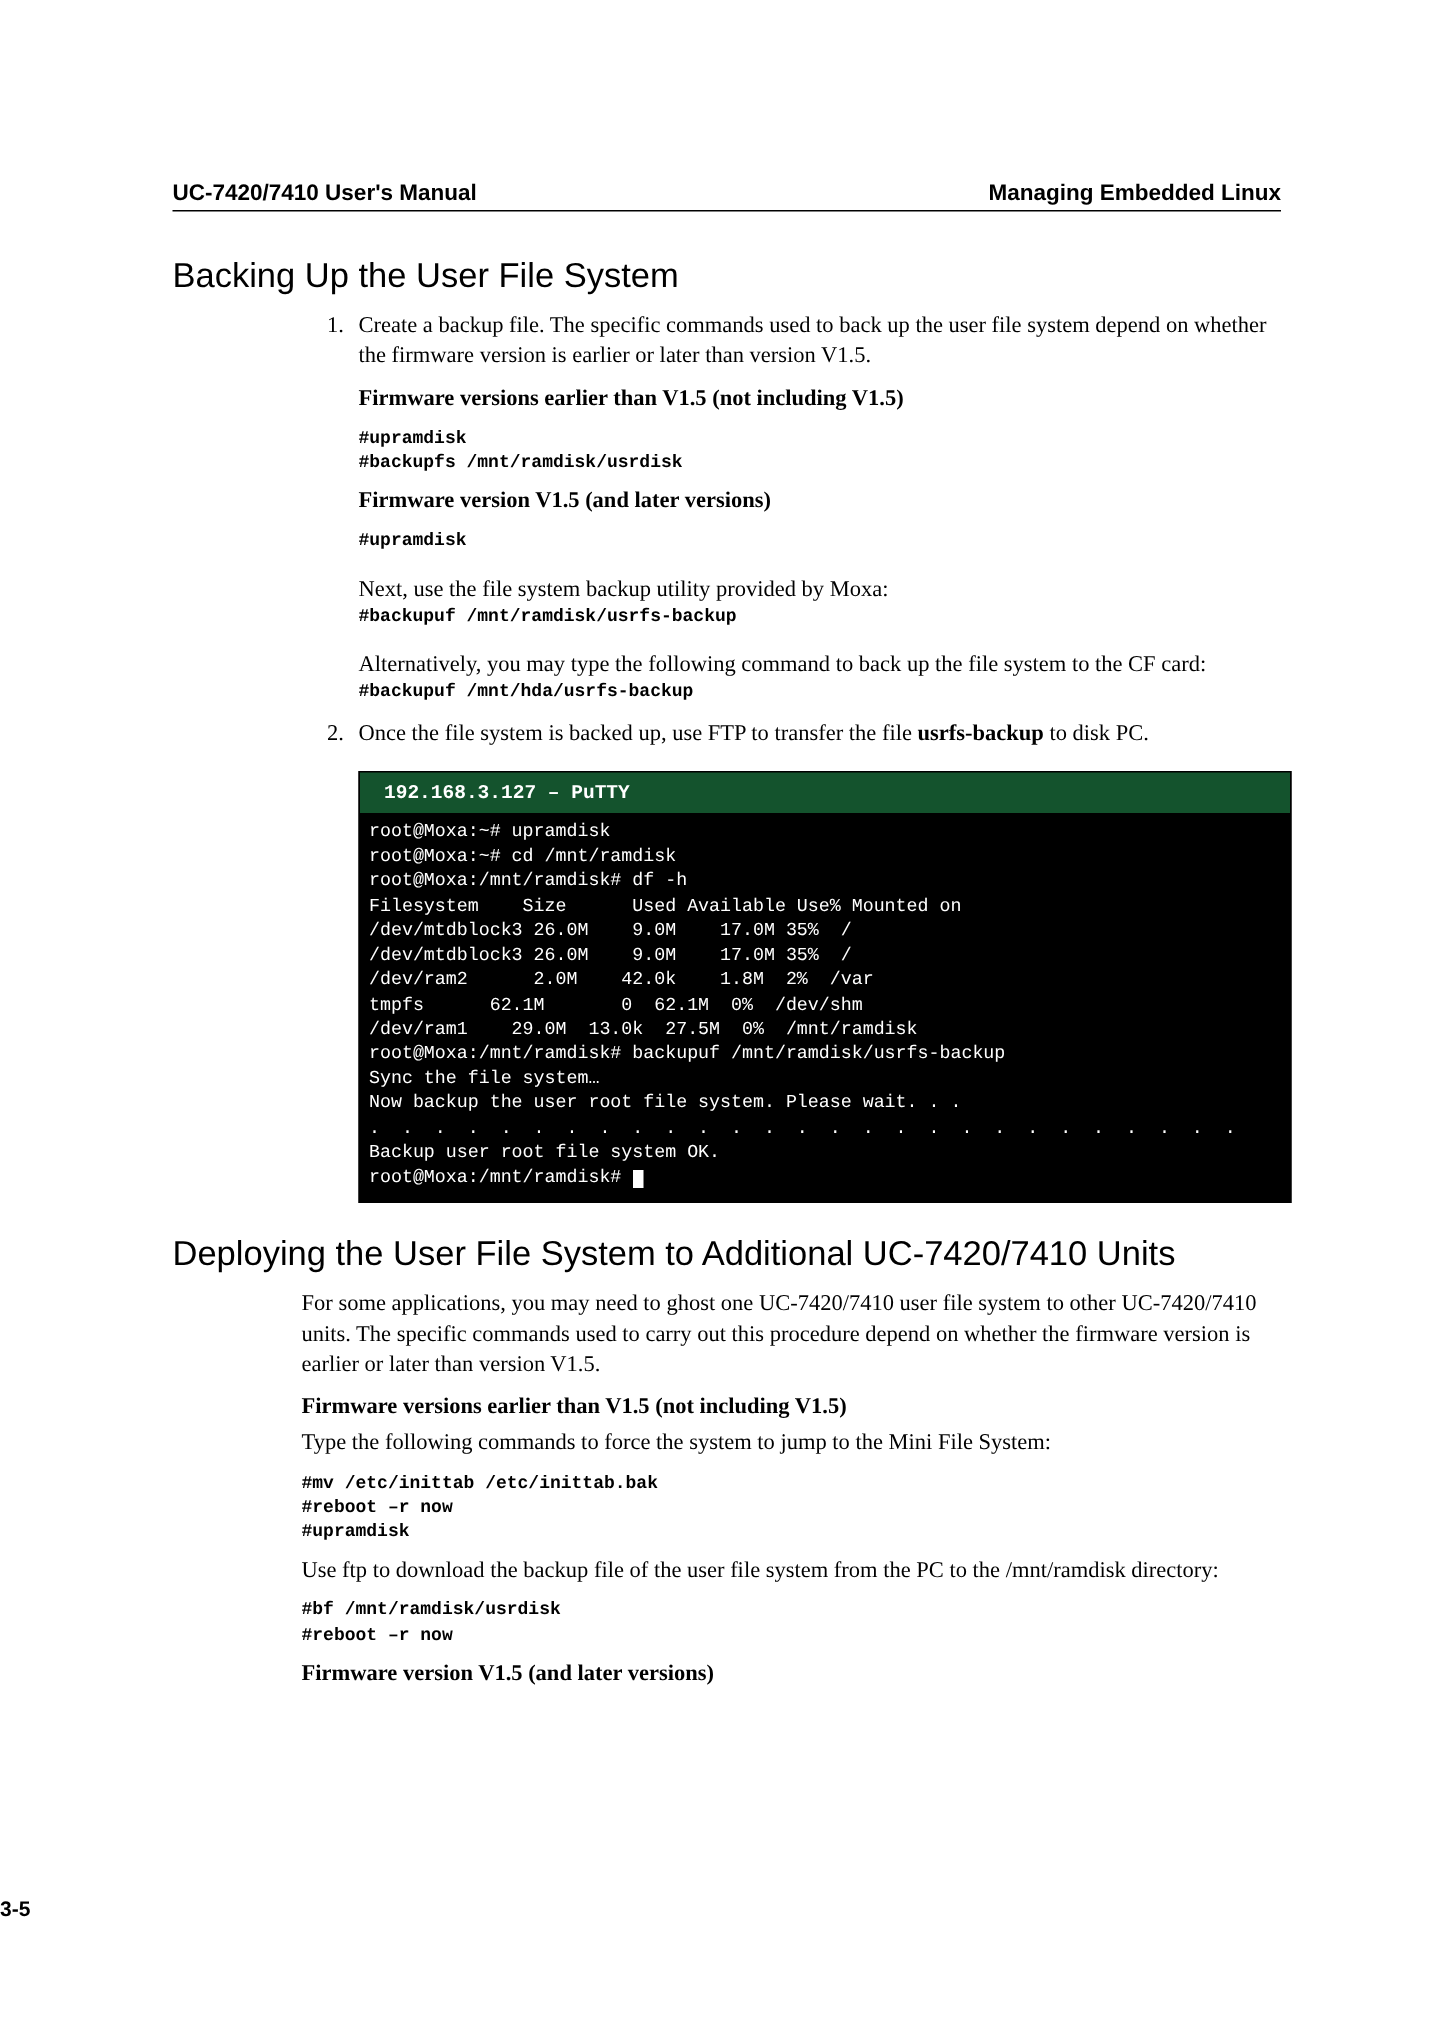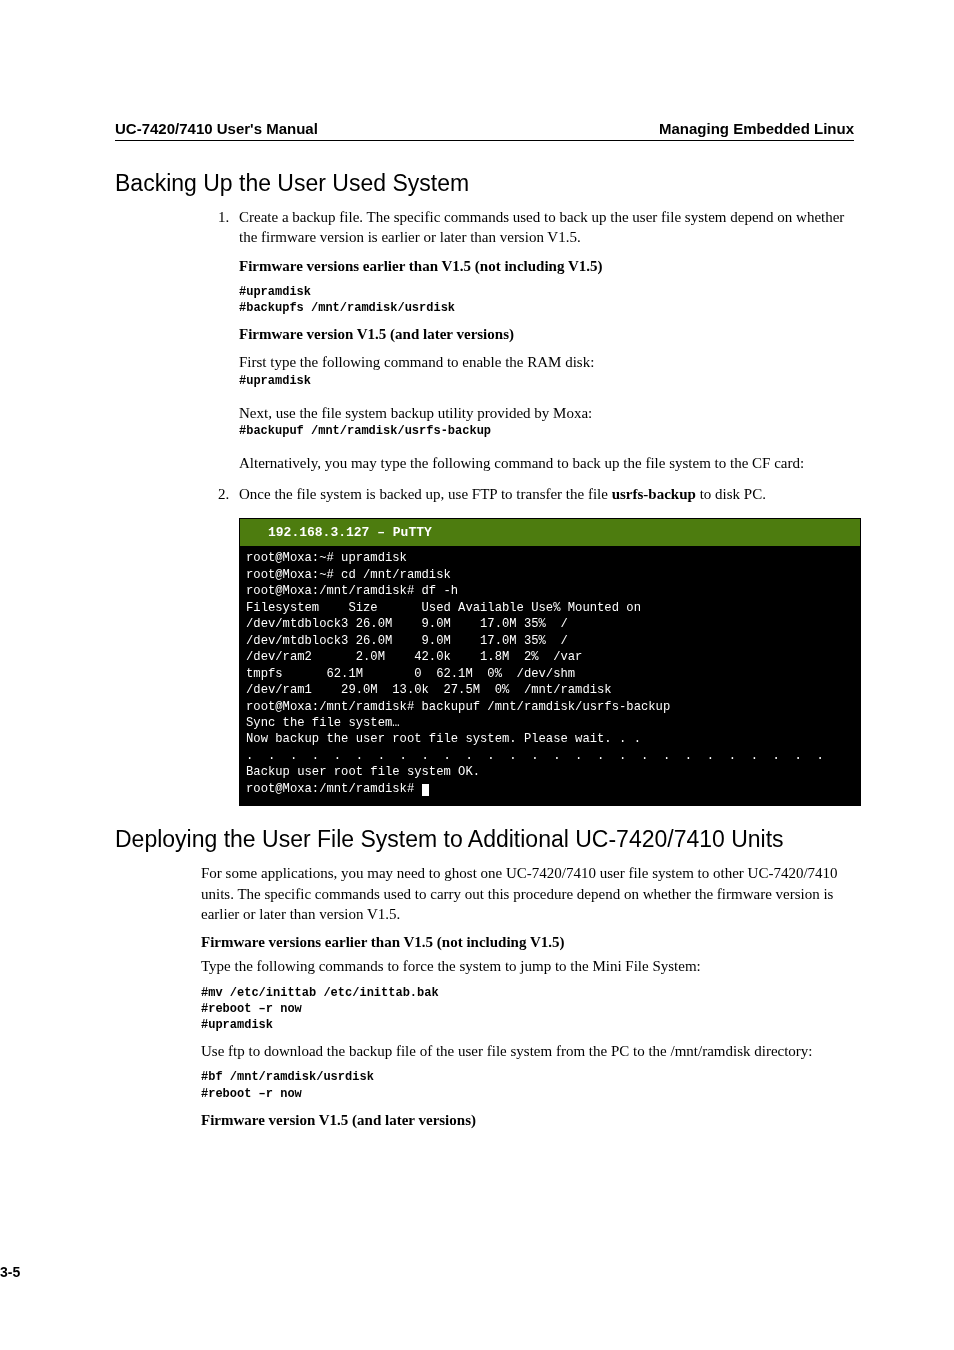--- a/index.html
+++ b/index.html
@@ -74,23 +74,23 @@
   }
   .term {
     width: 620px;
     background: #000;
     color: #fff;
     border: 1px solid #000;
     font-family: "Courier New", Courier, monospace;
     font-size: 12.2px;
   }
   .term-title {
-    background: #4d7c0f;
+    background: #14532d;
     color: #fff;
-    padding: 5px 28px;
+    padding: 5px 16px;
     font-weight: bold;
     font-size: 13px;
   }
   .term-body {
     padding: 4px 6px 8px 6px;
     white-space: pre;
     line-height: 1.35;
   }
   .cursor {
     display: inline-block;
@@ -118,39 +118,39 @@
 
 <div class="page">
 
   <div class="hdr">
     <span class="hdr-left">UC-7420/7410 User's Manual</span>
     <span class="hdr-right">Managing Embedded Linux</span>
   </div>
 
   <div class="content">
 
-    <h2 class="section">Backing Up the User Used System</h2>
+    <h2 class="section">Backing Up the User File System</h2>
 
     <ol class="numlist">
       <li>
         <span>Create a backup file. The specific commands used to back up the user file system depend on whether the firmware version is earlier or later than version V1.5.</span>
 
         <p class="bold">Firmware versions earlier than V1.5 (not including V1.5)</p>
         <div class="mono">#upramdisk
 #backupfs /mnt/ramdisk/usrdisk</div>
 
         <p class="bold">Firmware version V1.5 (and later versions)</p>
 
-        <p style="margin-bottom:0">First type the following command to enable the RAM disk:</p>
         <div class="mono">#upramdisk</div>
 
         <p style="margin-bottom:0;margin-top:14px">Next, use the file system backup utility provided by Moxa:</p>
         <div class="mono">#backupuf /mnt/ramdisk/usrfs-backup</div>
 
         <p style="margin-bottom:0;margin-top:14px">Alternatively, you may type the following command to back up the file system to the CF card:</p>
+        <div class="mono">#backupuf /mnt/hda/usrfs-backup</div>
       </li>
 
       <li>
         <span>Once the file system is backed up, use FTP to transfer the file </span><span class="bold">usrfs-backup</span><span> to disk PC.</span>
 
         <div class="termwrap">
           <div class="term">
             <div class="term-title">  192.168.3.127 – PuTTY</div>
             <div class="term-body"><span>root@Moxa:~# upramdisk
 root@Moxa:~# cd /mnt/ramdisk

